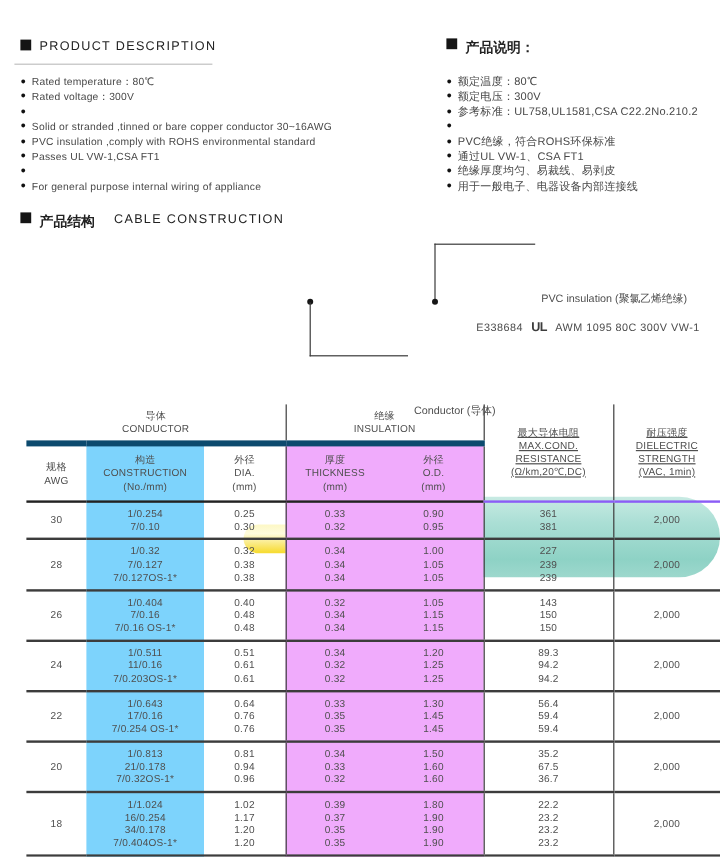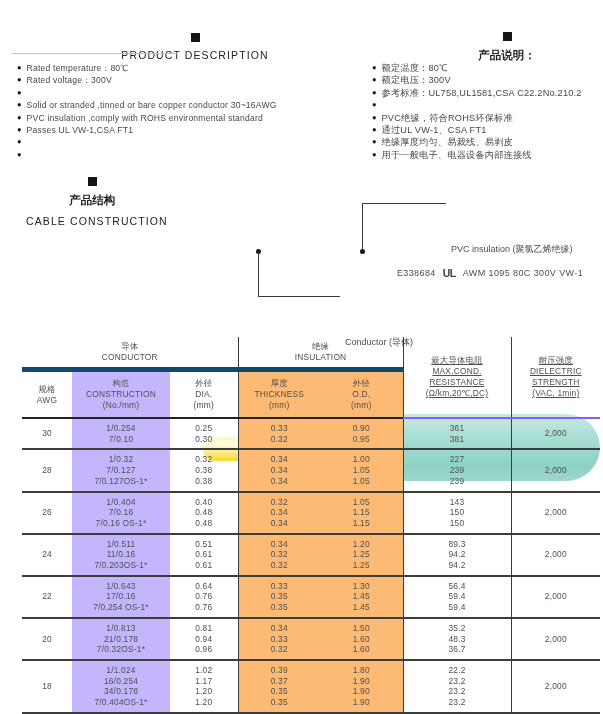--- a/index.html
+++ b/index.html
@@ -3,21 +3,21 @@
 <meta charset="utf-8">
 <style>
   html,body{margin:0;padding:0;}
   body{
     width:603px;height:714px;background:#ffffff;position:relative;overflow:hidden;
     font-family:"Liberation Sans", sans-serif;color:#4a4a4a;
     -webkit-font-smoothing:antialiased;
   }
   .abs{position:absolute;}
   
-  .sec-title{display:flex;align-items:center;gap:7px;flex-direction:column;}
+  .sec-title{display:flex;gap:7px;}
   .sq{width:9px;height:9px;background:#151515;flex:0 0 auto;}
   .title-en{font-size:10.5px;letter-spacing:1.1px;color:#222;}
   .title-cn{font-size:11.5px;font-weight:bold;color:#222;}
   .title-underline{position:absolute;left:12px;top:53px;width:165px;height:1px;background:#c0c0c0;}
   
   ul.blist{list-style:none;margin:0;padding:0;}
   ul.blist li{display:flex;align-items:flex-start;gap:5px;margin:0;}
   .dot{font-size:7.5px;line-height:12.4px;color:#111;flex:0 0 auto;}
   .li-text{font-size:8.6px;line-height:12.4px;letter-spacing:0.2px;color:#484848;white-space:nowrap;}
   #notes-list .li-text{font-size:9.2px;}
@@ -44,22 +44,22 @@
   table.spec th,table.spec td{
        font-weight:normal;text-align:center;vertical-align:middle;
        font-size:8.4px;line-height:10.7px;color:#4f4f4f;padding:4px 0;
        white-space:pre-line;letter-spacing:0.2px;}
   table.spec thead th{line-height:11px;}
   .grp{height:21px;border-bottom:5px solid #0c4a6e;}
   .hdr2 th{border-bottom:2px solid #222;height:37px;}
   th.span2{border-bottom:2px solid #8b5cf6;text-decoration:underline;}
   .v-r{border-right:1.5px solid #3c3c3c;}
   table.spec tbody td{border-bottom:2px solid #3c3c3c;}
-  .bg-y{background:#c4b5fd;}
-  .bg-b{background:#fdba74;}
+  .bg-y{background:#7dd3fc;}
+  .bg-b{background:#f0abfc;}
 </style>
 </head>
 <body>
 
 <section class="abs" style="left:17px;top:33px;width:356px;">
   <div class="sec-title">
     <span class="sq"></span>
     <span class="title-en">PRODUCT DESCRIPTION</span>
   </div>
 </section>
@@ -86,20 +86,21 @@
     </li>
     <li>
       <span class="dot">●</span>
       <span class="li-text">Passes UL VW-1,CSA FT1</span>
     </li>
     <li>
       <span class="dot">●</span>
     </li>
     <li>
       <span class="dot">●</span>
+      <span class="li-text">For general purpose internal wiring of appliance</span>
     </li>
   </ul>
 
 <section class="abs" style="left:372px;top:32px;width:270px;">
   <div class="sec-title">
     <span class="sq"></span>
     <span class="title-cn">产品说明：</span>
   </div>
 </section>
 <ul class="blist abs" id="notes-list" style="left:372px;top:62px;width:231px;overflow:hidden;">
@@ -310,21 +311,21 @@
         <td class="v-r">0.81
 0.94
 0.96</td>
         <td class="bg-b">0.34
 0.33
 0.32</td>
         <td class="bg-b v-r">1.50
 1.60
 1.60</td>
         <td class="v-r">35.2
-48.3
+67.5
 36.7</td>
         <td class="">2,000</td>
       </tr>
       <tr>
         <td class="">18</td>
         <td class="bg-y">1/1.024
 16/0.254
 34/0.178
 7/0.404OS-1*</td>
         <td class="v-r">1.02

